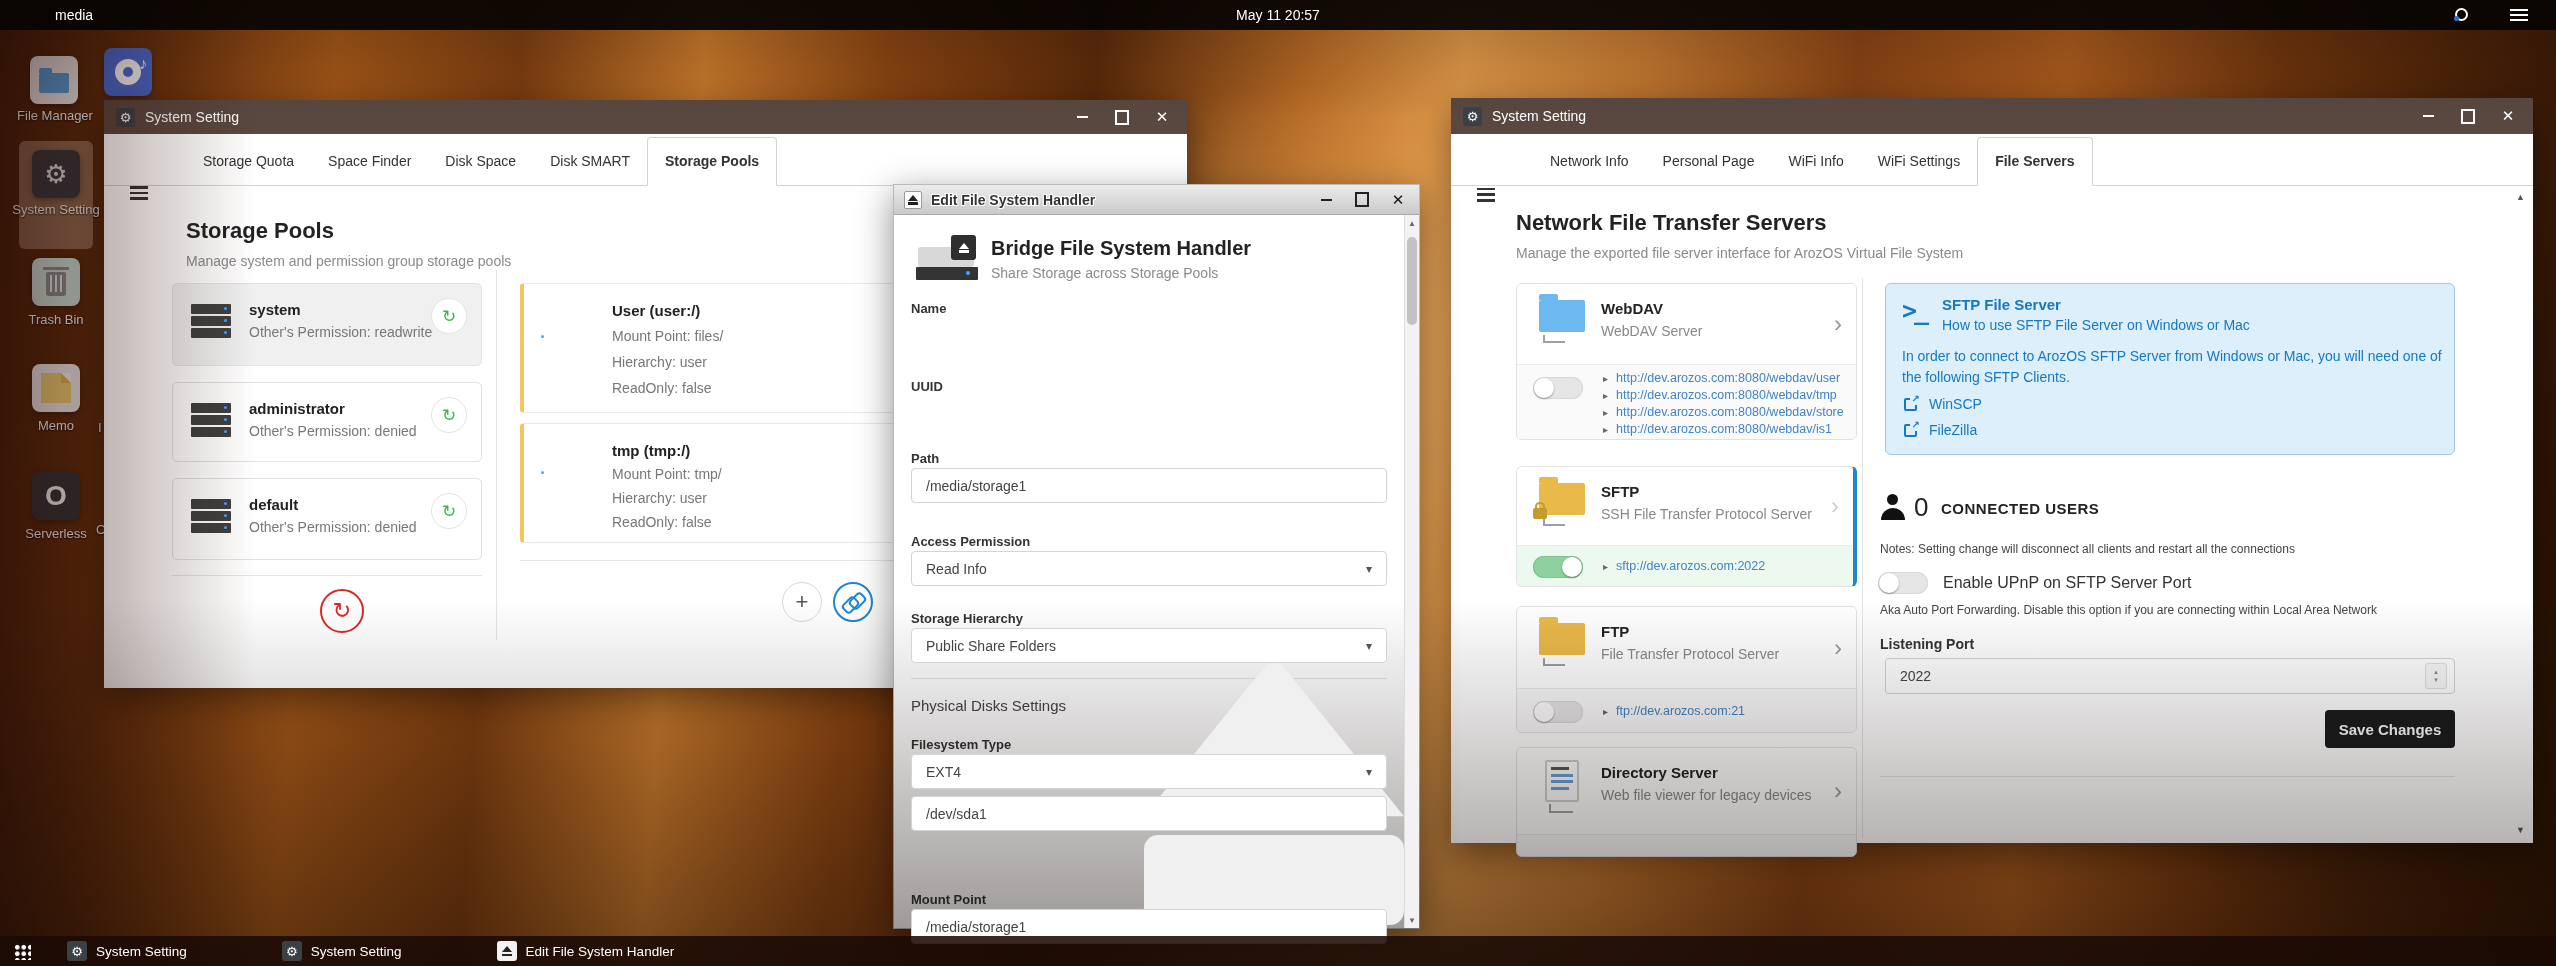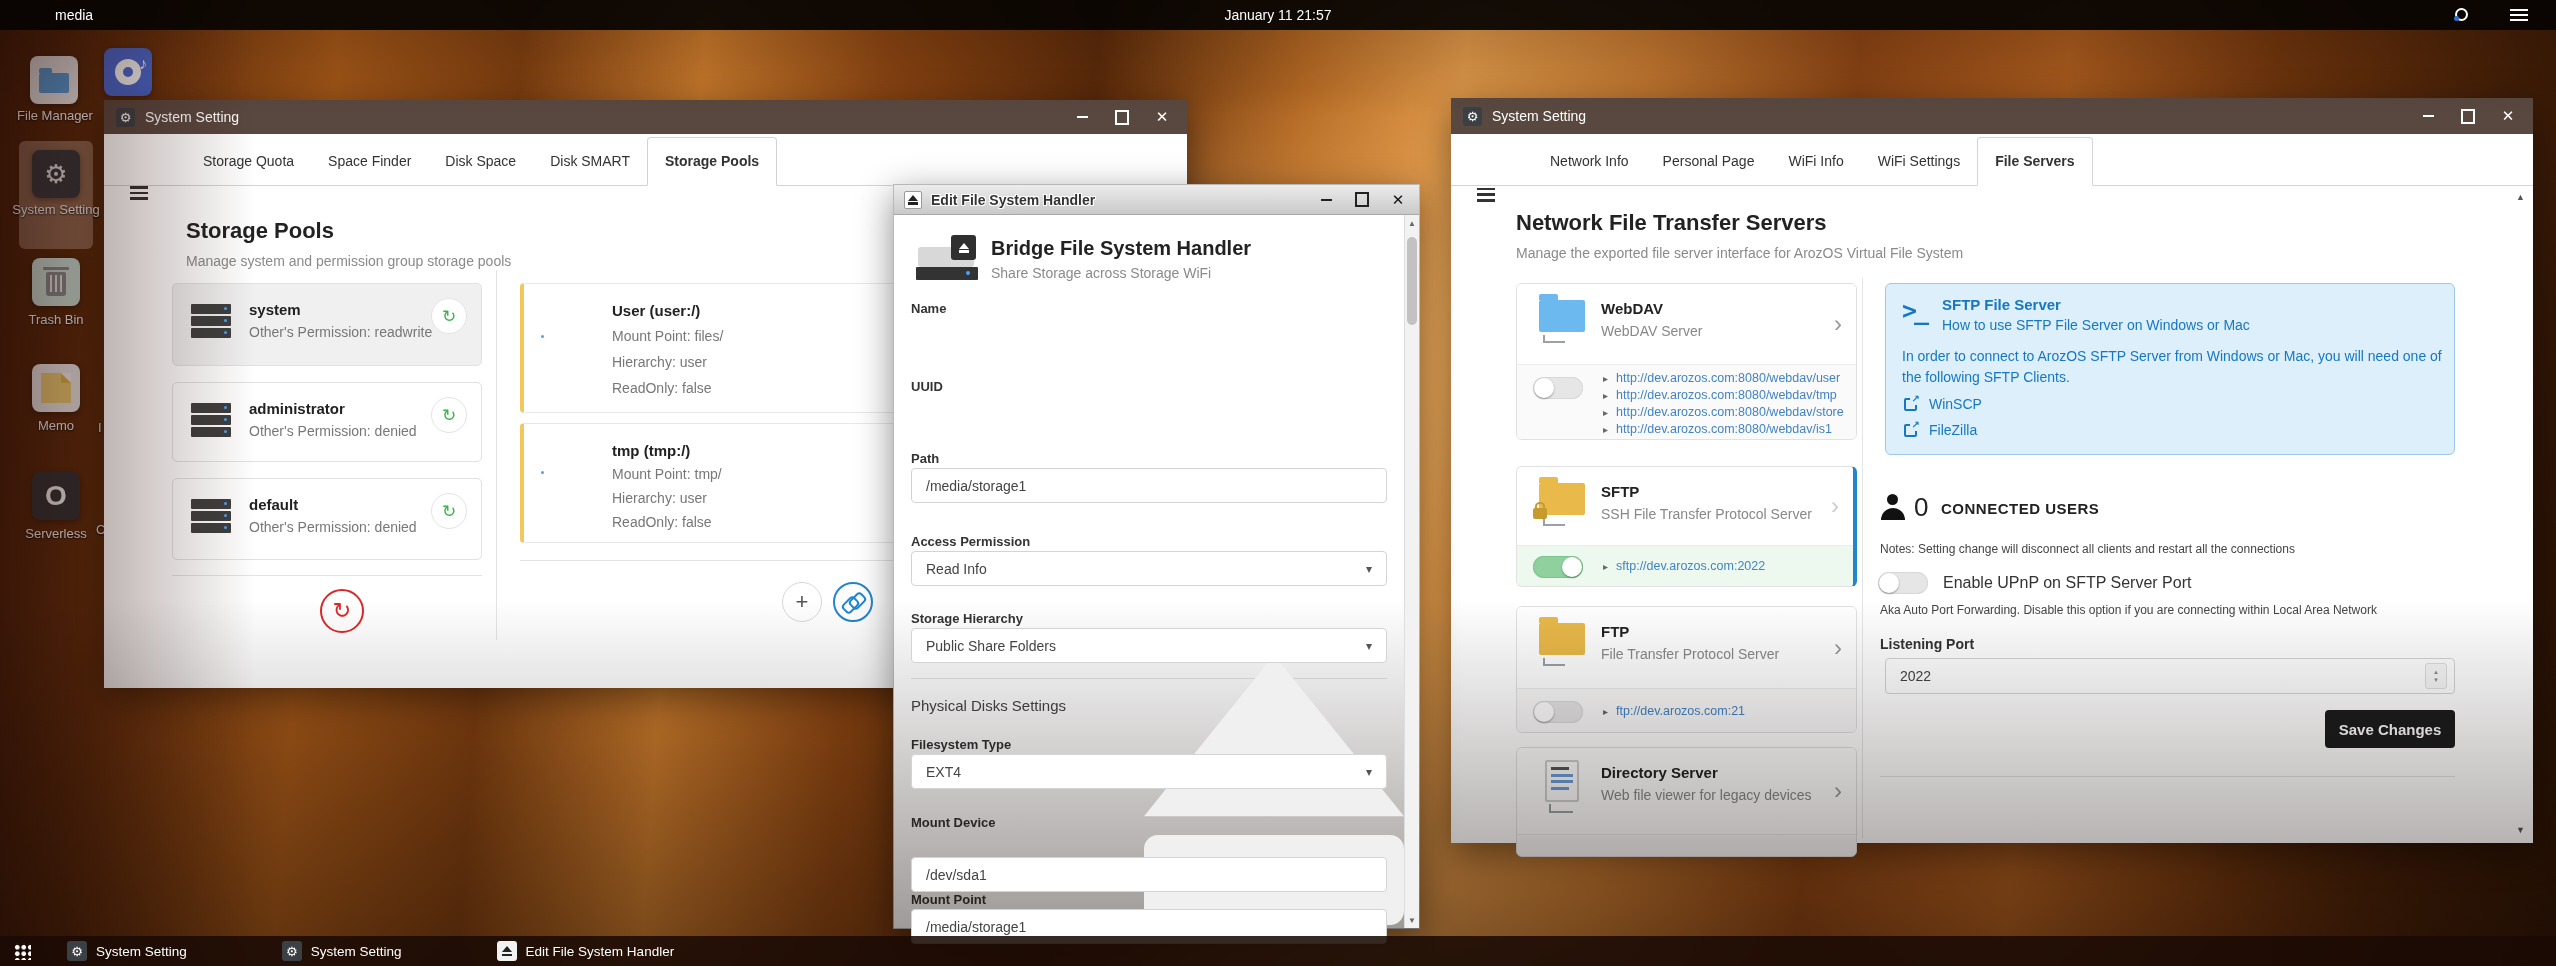--- a/index.html
+++ b/index.html
@@ -166,21 +166,21 @@
   .task-ico-eject{ width:20px; height:20px; background:#f2f2f2; border-radius:3px; display:flex; align-items:center; justify-content:center;}
   .gear-glyph::before{ content:"⚙"; }
 </style>
 </head>
 <body>
 
 <div class="stage">
 
   <div class="topbar">
     <span class="host">media</span>
-    <span class="clock">January 11 21:57</span>
+    <span class="clock">May 11 20:57</span>
     <span class="ring-ico"></span>
     <span class="burger-ico"></span>
   </div>
 
   <div class="dicon ic-white" style="left:30px;top:56px;">
       <span class="folder-sm"></span>
     </div>
   <div class="dlabel" style="left:7px;top:108px;">File Manager</div>
   <div class="sel-hilite"></div>
   <div class="dicon ic-dark gear-glyph" style="left:32px;top:150px;"></div>
@@ -431,21 +431,21 @@
     <div class="wmark" style="left:250px;top:650px;width:260px;height:90px;background:#f0f0f0;border-radius:14px;"></div>
 
     <div class="hdl-ico">
       <span class="top"></span>
         <span class="bot"></span>
       <span class="sq">
           <span class="eject w"></span>
         </span>
     </div>
     <div style="position:absolute;left:97px;top:52px;font-size:20px;font-weight:bold;color:#222;z-index:2;">Bridge File System Handler</div>
-    <div style="position:absolute;left:97px;top:80px;font-size:14px;color:#8a8a8a;z-index:2;">Share Storage across Storage WiFi</div>
+    <div style="position:absolute;left:97px;top:80px;font-size:14px;color:#8a8a8a;z-index:2;">Share Storage across Storage Pools</div>
 
     <span class="f-label" style="top:116px;">Name</span>
 
     <span class="f-label" style="top:194px;">UUID</span>
 
     <span class="f-label" style="top:266px;">Path</span>
     <input class="ipt" style="top: 283px;" readonly="" value="/media/storage1">
 
     <span class="f-label" style="top:349px;">Access Permission</span>
     <div class="dd" style="top:366px;">
@@ -462,21 +462,21 @@
     <div class="hr" style="left:17px;top:493px;width:476px;"></div>
     <span class="sec-label" style="top:512px;">Physical Disks Settings</span>
 
     <span class="f-label" style="top:552px;">Filesystem Type</span>
     <div class="dd" style="top:569px;">
       <span>EXT4</span>
         <span class="caret">▾</span>
     </div>
 
     <span class="f-label" style="top:630px;">Mount Device</span>
-    <input class="ipt" style="top: 672px;" readonly="" value="/dev/sda1">
+    <input class="ipt" style="top: 611px;" readonly="" value="/dev/sda1">
 
     <span class="f-label" style="top:707px;">Mount Point</span>
     <input class="ipt" style="top: 724px;" readonly="" value="/media/storage1">
 
     <div class="scrollbar">
       <span class="sb-arrow" style="top:0;">▲</span>
       <span class="sb-thumb" style="top:22px;height:88px;"></span>
       <span class="sb-arrow" style="bottom:0;">▼</span>
     </div>
   </div>

